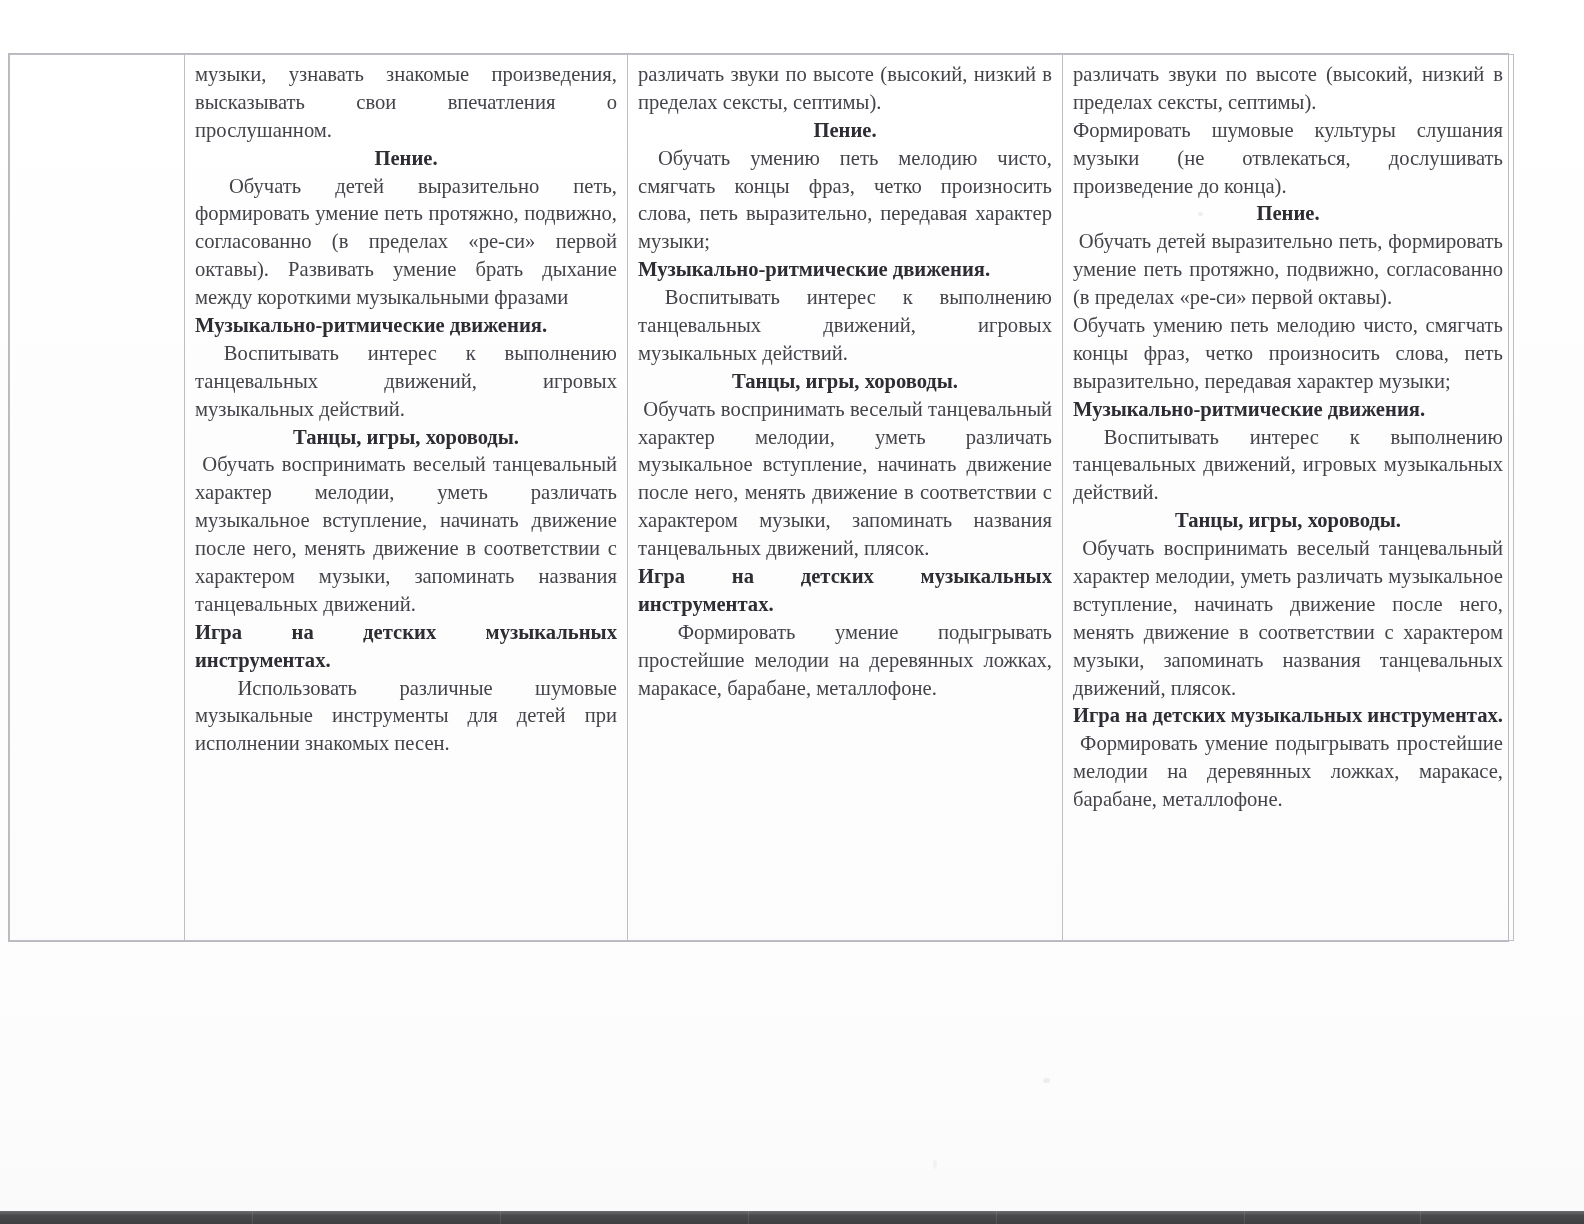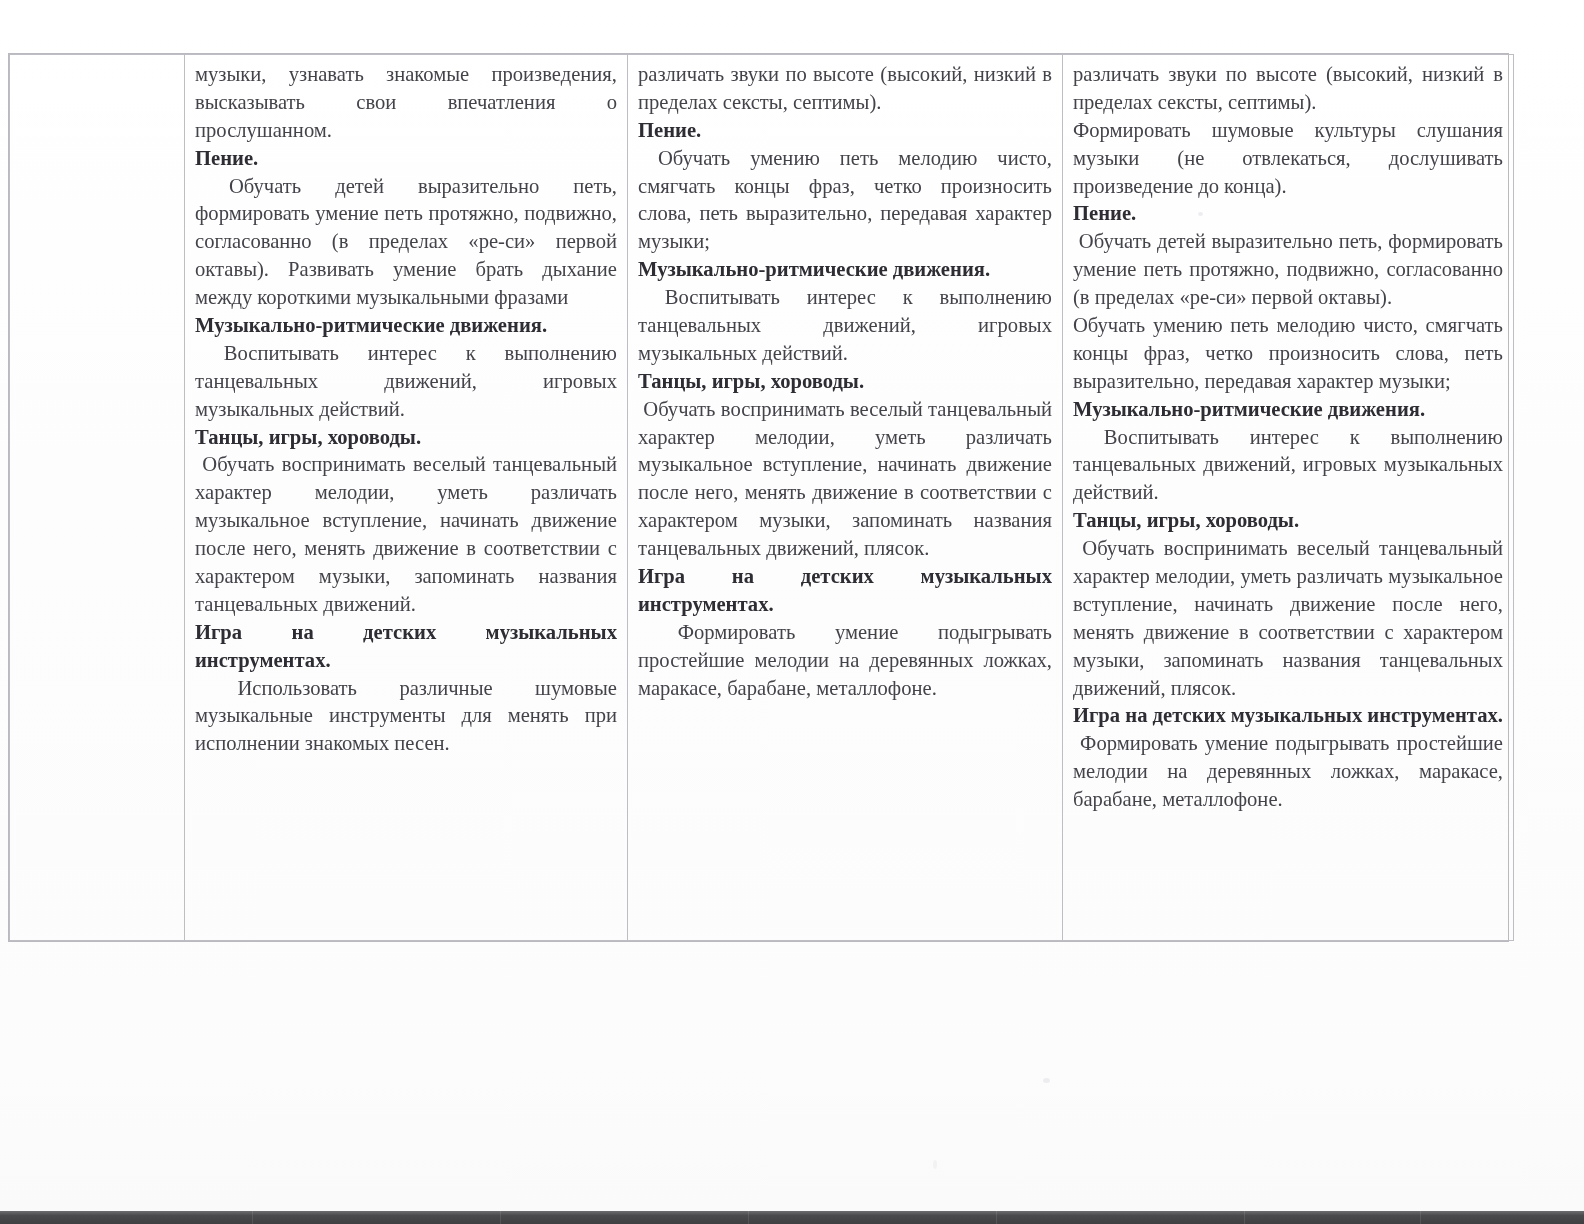--- a/index.html
+++ b/index.html
@@ -80,21 +80,21 @@
   .cell-inner p {
     margin: 0;
     text-align: justify;
   }
   .cell-inner p.hd {
     font-weight: bold;
     color: #2d2d33;
     text-align: justify;
   }
   .cell-inner p.hd.solo {
-    text-align: left;
+    text-align: center;
   }
 
   
   .cell-inner p.sp::before {
     content: "\00a0";
   }
 
   
   #scanner-bar {
     position: absolute;
@@ -143,21 +143,21 @@
         <td class="col-a">
           <div class="cell-inner">
             <p>музыки, узнавать знакомые произведения, высказывать свои впечатления о прослушанном.</p>
             <p class="hd solo">Пение.</p>
             <p class="sp">Обучать детей выразительно петь, формировать умение петь протяжно, подвижно, согласованно (в пределах «ре-си» первой октавы). Развивать умение брать дыхание между короткими музыкальными фразами</p>
             <p class="hd">Музыкально-ритмические движения.</p>
             <p class="sp">Воспитывать интерес к выполнению танцевальных движений, игровых музыкальных действий.</p>
             <p class="hd solo">Танцы, игры, хороводы.</p>
             <p class="sp">Обучать воспринимать веселый танцевальный характер мелодии, уметь различать музыкальное вступление, начинать движение после него, менять движение в соответствии с характером музыки, запоминать названия танцевальных движений.</p>
             <p class="hd">Игра на детских музыкальных инструментах.</p>
-            <p class="sp">Использовать различные шумовые музыкальные инструменты для менять при исполнении знакомых песен.</p>
+            <p class="sp">Использовать различные шумовые музыкальные инструменты для детей при исполнении знакомых песен.</p>
           </div>
         </td>
 
         <td class="col-b">
           <div class="cell-inner">
             <p>различать звуки по высоте (высокий, низкий в пределах сексты, септимы).</p>
             <p class="hd solo">Пение.</p>
             <p class="sp">Обучать умению петь мелодию чисто, смягчать концы фраз, четко произносить слова, петь выразительно, передавая характер музыки;</p>
             <p class="hd">Музыкально-ритмические движения.</p>
             <p class="sp">Воспитывать интерес к выполнению танцевальных движений, игровых музыкальных действий.</p>

